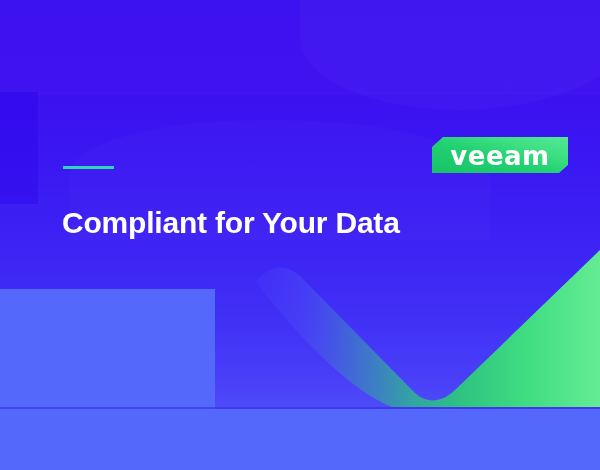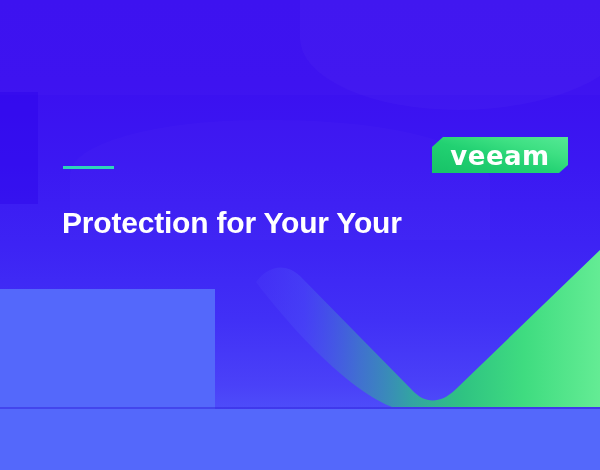--- a/index.html
+++ b/index.html
@@ -202,21 +202,21 @@
   </svg>
 
   <div id="panel-lower-left"></div>
 
   <div id="panel-footer-rule"></div>
   <div id="panel-footer-band"></div>
 
   <div id="accent-rule"></div>
 
   <h1 id="headline">
-    <span class="line">Protection for Your Your</span>
+    <span class="line">Compliant for Your Data</span>
   </h1>
 
   <div id="veeam-logo">
     <svg id="veeam-logo-badge" viewBox="0 0 136 36" preserveAspectRatio="none">
       <defs>
         <linearGradient id="logoGrad" x1="0" y1="1" x2="1" y2="0">
           <stop offset="0" stop-color="#17c267"></stop>
           <stop offset="0.45" stop-color="#22d172"></stop>
           <stop offset="0.72" stop-color="#3ee083"></stop>
           <stop offset="1" stop-color="#55e895"></stop>

